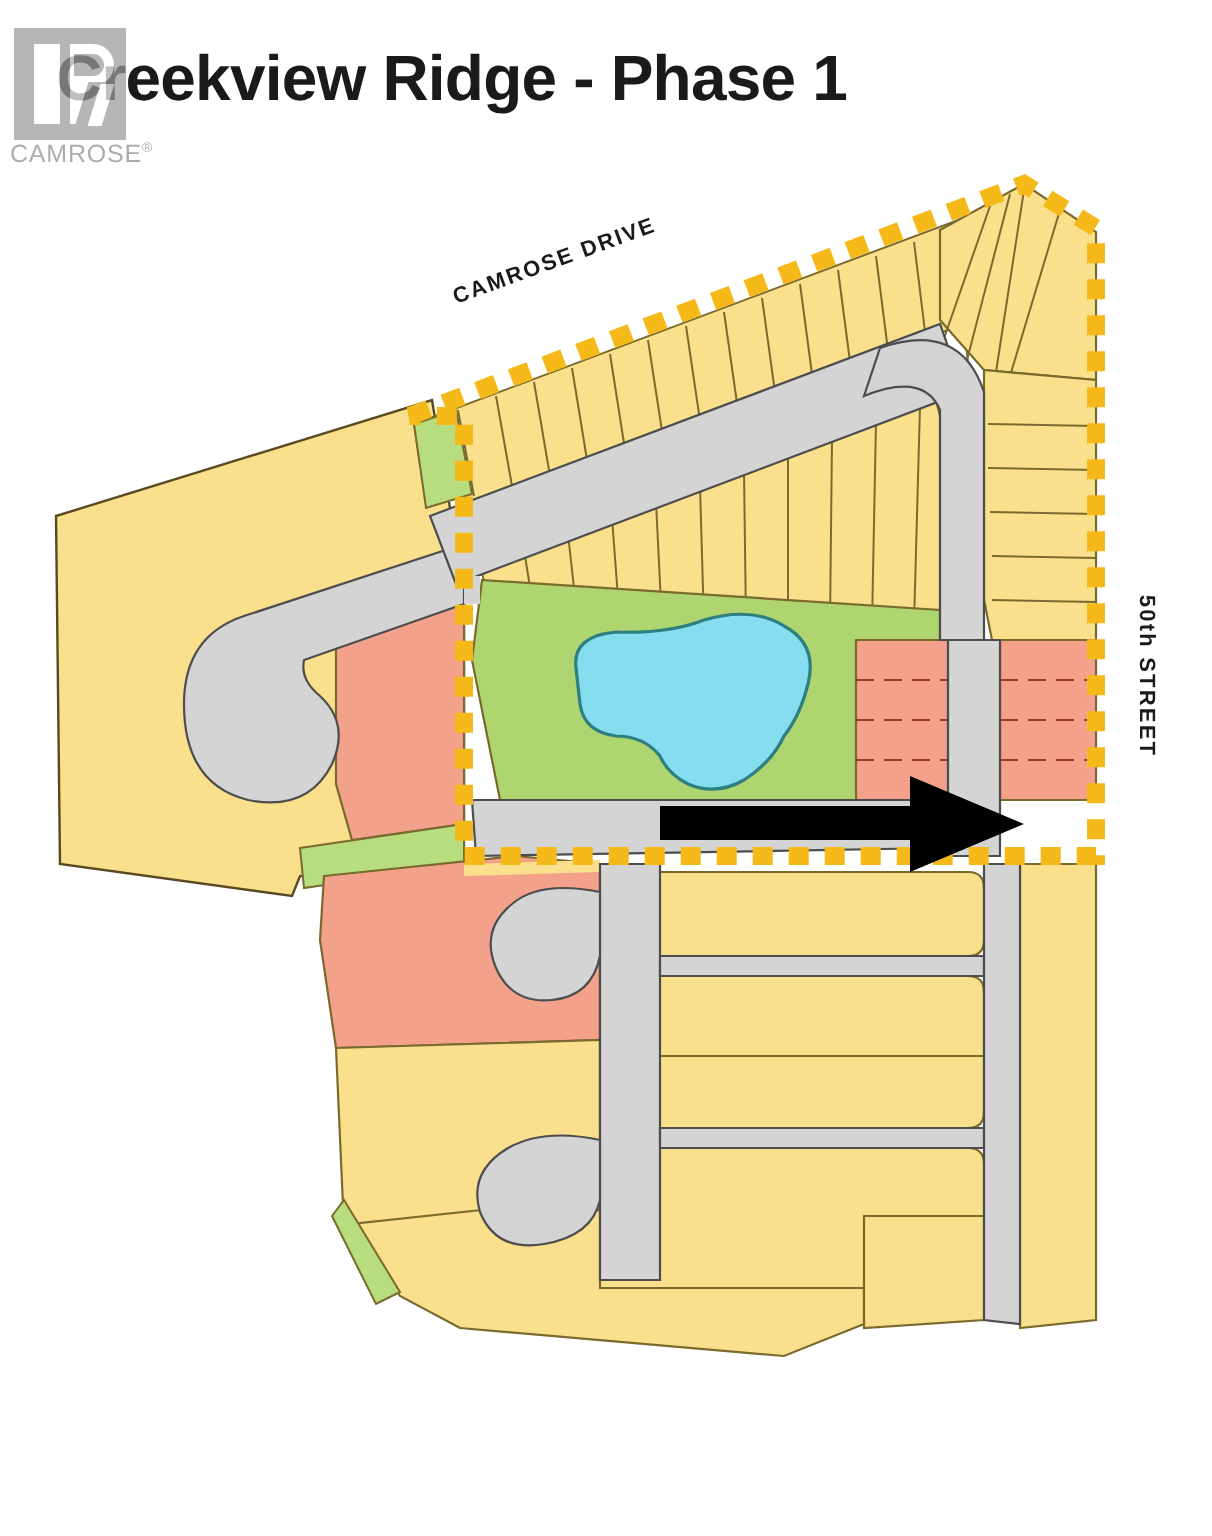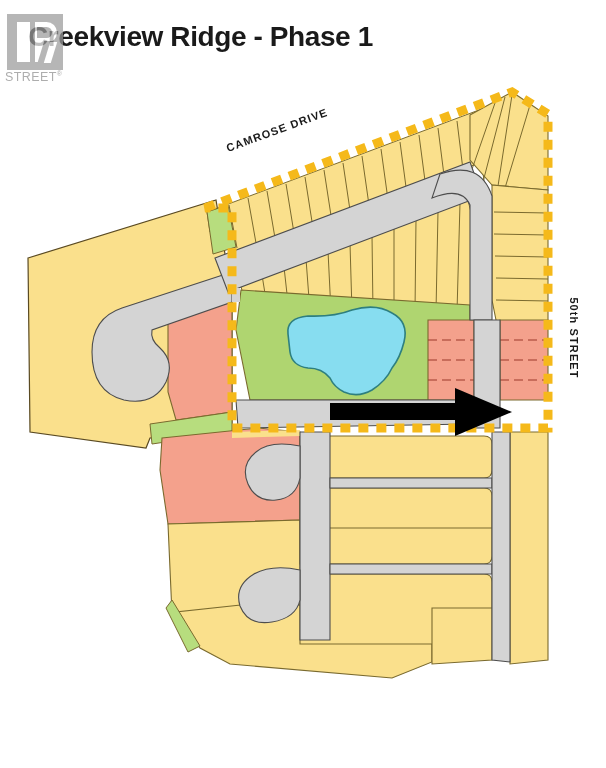--- a/index.html
+++ b/index.html
@@ -20,21 +20,21 @@
     position: absolute;
     left: 0; top: 0;
     width: 606px;
     height: 90px;
     z-index: 30;
   }
   #page-title {
     position: absolute;
     left: 28px;
     top: 21px;
-    font-size: 28px;
+    font-size: 32px;
     font-weight: bold;
     color: #1a1a1a;
     letter-spacing: -0.4px;
     white-space: nowrap;
     font-family: "Liberation Sans", sans-serif;
   }
 
   
   #realtor-watermark {
     position: absolute;
@@ -277,15 +277,15 @@
 
 <div id="realtor-watermark">
   <div id="realtor-mark-box">
     <div class="realtor-bar" id="realtor-bar-left"></div>
     <div class="realtor-bar" id="realtor-bar-stem"></div>
     <div id="realtor-bowl"></div>
     <div id="realtor-leg"></div>
     <div id="realtor-leg-cover"></div>
   </div>
   <div id="realtor-word">
-    <span>STREET</span><sup>®</sup>
+    <span>CAMROSE</span><sup>®</sup>
   </div>
 </div>
 
 </body></html>

